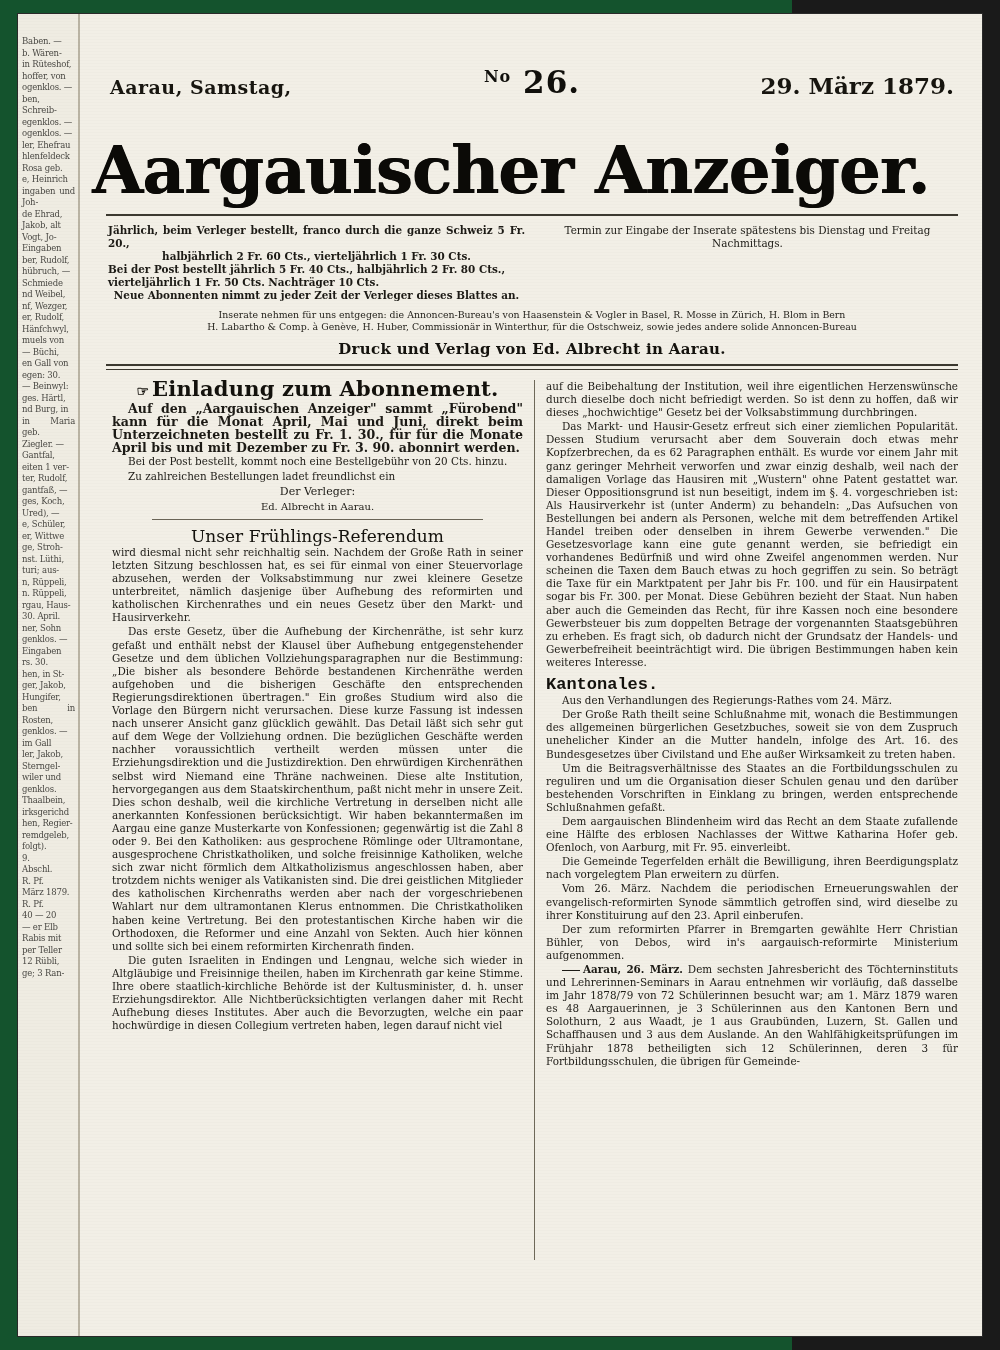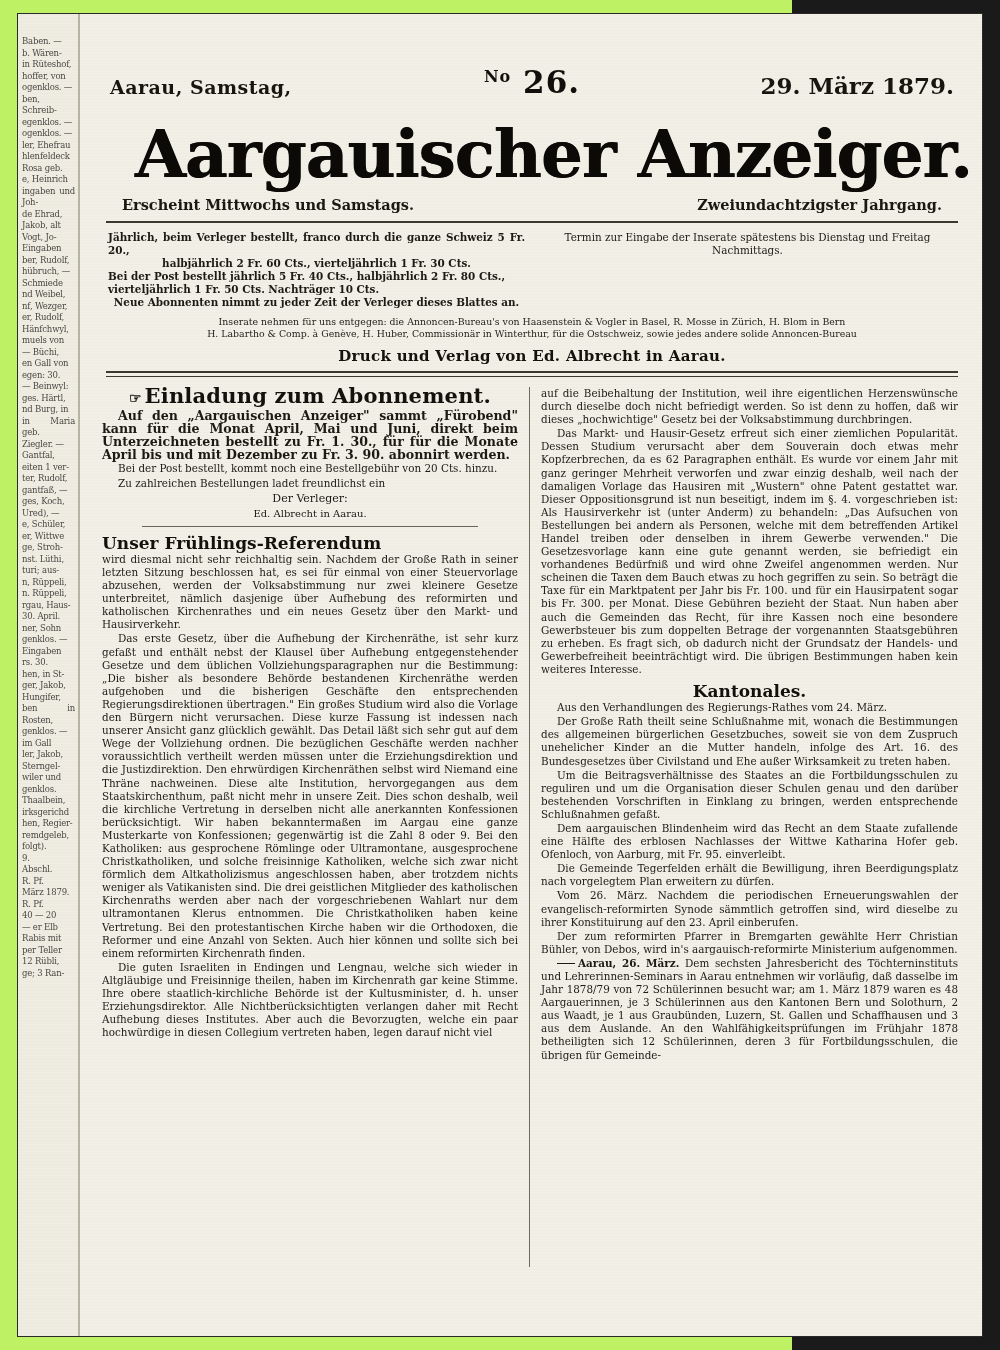--- a/index.html
+++ b/index.html
@@ -3,21 +3,21 @@
 <meta charset="utf-8">
 <style>
   html,body{margin:0;padding:0;}
   body{
     width:1000px;height:1350px;overflow:hidden;
     background:#1a1a1a;
     font-family:"DejaVu Serif", serif;
   }
   .page{
     position:absolute;left:0;top:0;width:792px;height:1350px;
-    background:#bef264;
+    background:#14532d;
   }
   
   .paper{
     position:absolute;left:18px;top:14px;width:964px;height:1322px;
     background:#f2efe6;
     box-shadow:0 0 0 1px #2a2a2a;
   }
   
   .bleed{
     position:absolute;left:0px;top:0px;width:62px;height:1322px;
@@ -52,28 +52,28 @@
     position:absolute;left:50%;transform:translateX(-50%);top:-4px;
     font-size:31px;font-weight:bold;color:#100f0b;
     letter-spacing:1px;
   }
   .topline .nr sup{font-size:16px;vertical-align:super;}
   .topline .date{
     position:absolute;right:18px;top:4px;
     font-size:23px;font-weight:bold;color:#17150f;
   }
   .title{
-    text-align:right;
+    text-align:left;
     font-family:"DejaVu Serif", serif;
     font-weight:bold;
     font-size:66px;
     line-height:72px;
     letter-spacing:-1px;
     color:#0b0a07;
-    margin-top:8px;
+    margin-top:24px;
     text-shadow:0.6px 0 0 #0b0a07;
   }
   .subline{
     display:flex;justify-content:space-between;
     padding:6px 30px 0 30px;
     font-size:14.5px;font-weight:bold;color:#1a1812;
   }
   .rule{
     height:2px;background:#3b382f;margin:8px 14px 0 14px;
   }
@@ -92,48 +92,49 @@
   }
   .imprint{
     text-align:center;font-weight:bold;font-size:15px;
     padding:7px 0 6px 0;color:#14120d;letter-spacing:.3px;
   }
   .dblrule{
     margin:0 14px;border-top:2px solid #3b382f;border-bottom:1px solid #3b382f;height:3px;
   }
   
   .cols{
-    display:flex;margin:10px 14px 0 10px;height:880px;
+    display:flex;margin:10px 14px 0 20px;height:880px;
   }
   .col{
     width:50%;box-sizing:border-box;
     font-size:10.4px;line-height:13.1px;
     text-align:justify;color:#1c1a15;
     hyphens:auto;
   }
   .col.l{padding-right:11px;border-right:1px solid #6e6959;}
   .col.r{padding-left:11px;}
   .head-invite{
     text-align:center;font-weight:bold;font-size:21px;
     color:#13110c;margin:2px 0 4px 0;letter-spacing:.2px;
   }
   .head-invite .hand{font-size:14px;letter-spacing:-1px;margin-right:4px;}
   .sec-head{
-    font-weight:bold;font-size:17px;
+    text-align:center;font-weight:normal;font-size:17px;
     color:#13110c;margin:10px 0 3px 0;
   }
   .p{margin:0 0 1px 0;text-indent:16px;}
   .p.noind{text-indent:0;}
   .bold{font-weight:bold;}
   .big{font-size:12.6px;font-weight:bold;}
   .sig{text-align:center;font-weight:normal;font-size:10px;margin-top:2px;}
   .sigsm{text-align:center;font-size:11px;margin-top:2px;}
   .kant{
-    text-align:center;font-weight:bold;font-size:17px;color:#13110c;
+    font-weight:bold;font-size:17px;color:#13110c;
     margin:9px 0 3px 0;
+    font-family:Liberation Mono, monospace;
   }
   .dash{display:inline-block;width:18px;border-bottom:1px solid #1c1a15;vertical-align:middle;margin-right:3px;}
   
   .grain{
     position:absolute;inset:0;pointer-events:none;
     background:
       repeating-linear-gradient(0deg, rgba(0,0,0,0.022) 0px, rgba(0,0,0,0.022) 1px, rgba(255,255,255,0) 1px, rgba(255,255,255,0) 3px);
     mix-blend-mode:multiply;opacity:.5;
   }
 </style>
@@ -229,24 +230,20 @@
     <div class="sheet">
 
       <div class="topline">
         <div class="place">Aarau, Samstag,</div>
         <div class="nr"><sup>No</sup> <span>26.</span></div>
         <div class="date">29. März 1879.</div>
       </div>
 
       <div class="title">Aargauischer Anzeiger.</div>
 
-      <div class="subline">
-        <span>Erscheint Mittwochs und Samstags.</span>
-        <span>Zweiundachtzigster Jahrgang.</span>
-      </div>
 
       <div class="rule"></div>
 
       <div class="terms">
         <div class="col">
           <div class="bold">Jährlich, beim Verleger bestellt, franco durch die ganze Schweiz 5 Fr. 20.,</div>
           <div class="bold ctr">halbjährlich 2 Fr. 60 Cts., vierteljährlich 1 Fr. 30 Cts.</div>
           <div class="bold">Bei der Post bestellt jährlich 5 Fr. 40 Cts., halbjährlich 2 Fr. 80 Cts.,</div>
           <div class="bold">vierteljährlich 1 Fr. 50 Cts. Nachträger 10 Cts.</div>
           <div class="bold ctr">Neue Abonnenten nimmt zu jeder Zeit der Verleger dieses Blattes an.</div>

